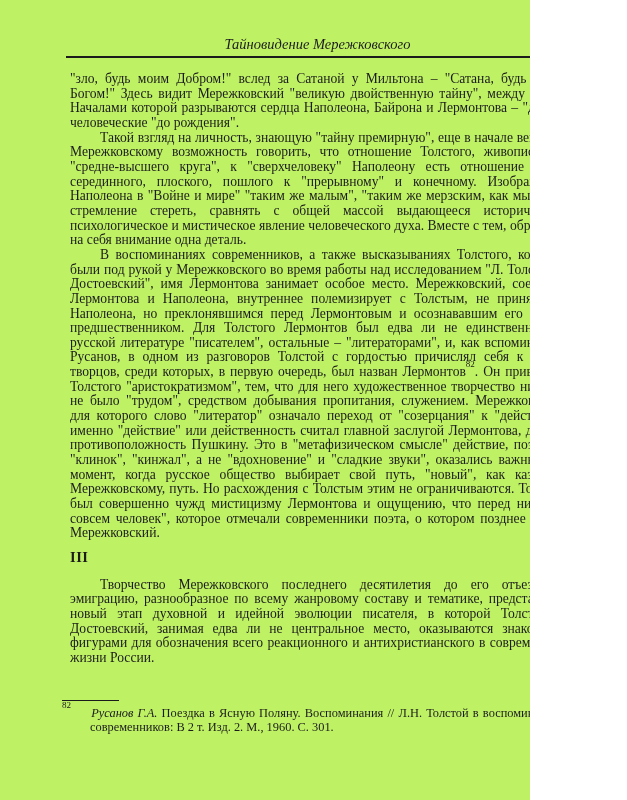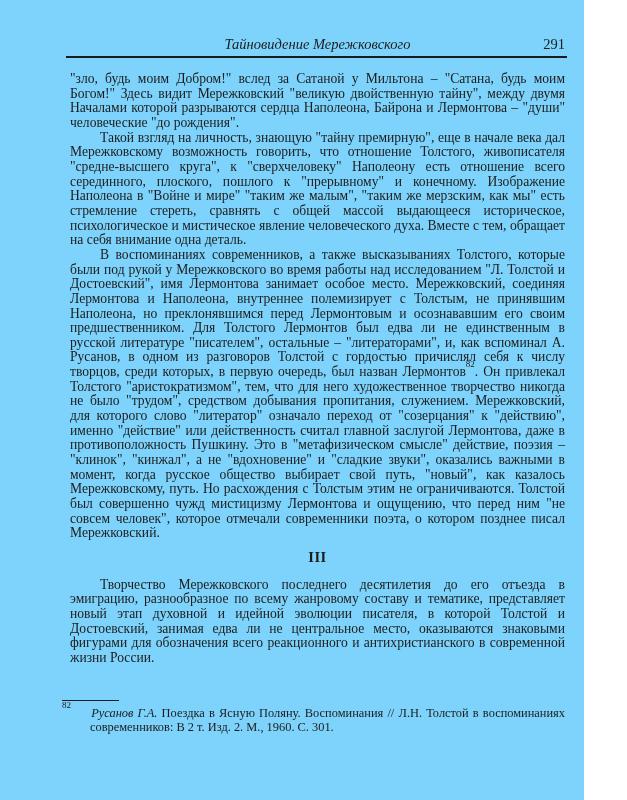--- a/index.html
+++ b/index.html
@@ -2,23 +2,23 @@
 <html lang="ru"><head>
 <meta charset="utf-8">
 <style>
   html, body {
     margin: 0;
     padding: 0;
     background: #ffffff;
   }
   .page {
     position: relative;
-    width: 584px;
+    width: 530px;
     height: 800px;
-    background: #7dd3fc;
+    background: #bef264;
     color: #1c1c1c;
     font-family: "Liberation Serif", "DejaVu Serif", serif;
     overflow: hidden;
   }
   .running-header {
     position: absolute;
     top: 36px;
     left: 70px;
     width: 495px;
     font-size: 14.5px;
@@ -63,21 +63,21 @@
     text-indent: 0;
   }
   .body-text sup, .footnote sup {
     font-size: 9px;
     line-height: 0;
     position: relative;
     top: -4px;
   }
   .section-heading {
     margin: 9px 0 13px 0;
-    text-align: center;
+    text-align: left;
     font-size: 14.5px;
     font-weight: bold;
     text-indent: 0;
     letter-spacing: 0.5px;
   }
   .footnote-area {
     position: absolute;
     top: 700px;
     left: 62px;
     width: 503px;

